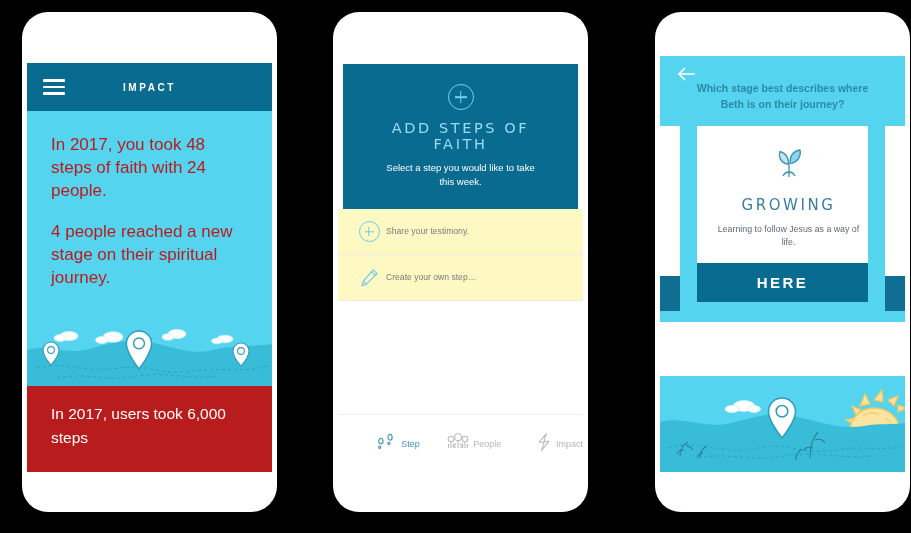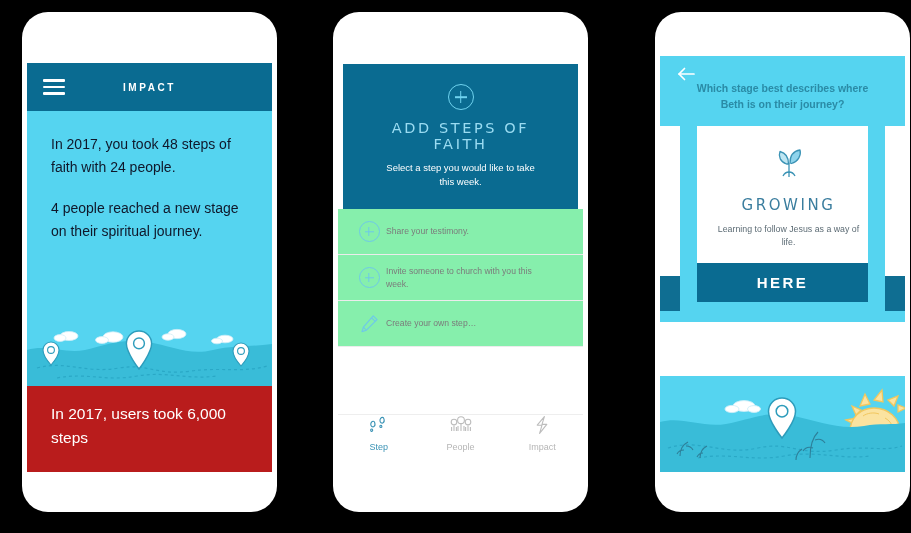--- a/index.html
+++ b/index.html
@@ -52,21 +52,21 @@
     width: 100%; text-align: center;
     color: #ffffff; font-size: 10px;
     font-weight: 700; letter-spacing: 2.6px;
   }
   .p1-body {
     position: absolute; top: 48px; bottom: 0; left: 0; right: 0;
     background: #55d4f0;
   }
   .p1-copy { padding: 22px 24px 0 24px; position: relative; z-index: 3; }
   .p1-copy p {
-    color: #0f172a; font-size: 14px; line-height: 23px;
+    color: #b91c1c; font-size: 17px; line-height: 23px;
     font-weight: 300;
   }
   .p1-copy p + p { margin-top: 18px; }
 
   .p1-scene {
     position: absolute; left: 0; right: 0; bottom: 86px; height: 70px;
     z-index: 1;
   }
   .p1-lower {
     position: absolute; left: 0; right: 0; bottom: 0; height: 86px;
@@ -100,21 +100,21 @@
     color: #9adcf2; font-size: 14.5px; font-weight: 400;
     letter-spacing: 2.6px;
     font-family: "DejaVu Sans", sans-serif;
     margin-bottom: 9px;
   }
   .p2-hero-sub {
     color: #ffffff; font-size: 9.5px; line-height: 14px; font-weight: 300;
     padding: 0 22px;
   }
 
-  .p2-list { background: #86efac; }
+  .p2-list { background: #fef9c3; }
   .p2-row {
     display: flex; align-items: center;
     padding: 10px 14px;
     border-bottom: 1px solid #ececec;
     min-height: 46px;
   }
   .row-icon { width: 34px; flex: 0 0 34px; display: flex; justify-content: center; }
   .row-plus {
     width: 21px; height: 21px; border-radius: 50%;
     border: 1.4px solid #6ec9e8; position: relative;
@@ -126,22 +126,22 @@
     color: #7b7b7b; font-size: 8.6px; line-height: 12.5px;
     padding-right: 14px;
   }
 
   .p2-tabs {
     position: absolute; left: 0; right: 0; bottom: 0; height: 58px;
     background: #ffffff; border-top: 1px solid #eeeeee;
     display: flex;
   }
   .tab {
-    flex: 1; display: flex; flex-direction: column;
-    align-items: center; justify-content: flex-start; gap: 3px;
+    flex: 1; display: flex; flex-direction: row;
+    align-items: center; justify-content: flex-end; gap: 3px;
   }
   .tab .tab-label { font-size: 9px; }
   .tab.active .tab-label { color: #3b93b5; }
   .tab .tab-label { color: #b6b6b6; }
 
   
   .p3-top {
     background: #55d4f0;
     padding: 10px 0 14px 0;
     position: relative;
@@ -258,26 +258,20 @@
       <div class="p2-list">
 
         <div class="p2-row">
           <div class="row-icon">
               <div class="row-plus"></div>
             </div>
           <div class="row-text">Share your testimony.</div>
         </div>
 
 
-        <div class="p2-row">
-          <div class="row-icon">
-              <div class="row-plus"></div>
-            </div>
-          <div class="row-text">Invite someone  to church with you this week.</div>
-        </div>
 
         <div class="p2-row">
           <div class="row-icon">
             <svg width="19" height="19" viewBox="0 0 19 19">
               <g fill="none" stroke="#6ec9e8" stroke-width="1.2" stroke-linejoin="round">
                 <path d="M13.2,1.8 L17,5.6 L6.4,16.2 L2,17.6 L3.4,13.2 Z"></path>
                 <path d="M11.4,3.6 L15.2,7.4"></path>
                 <path d="M3.6,13.4 L5.8,15.6"></path>
               </g>
             </svg>

